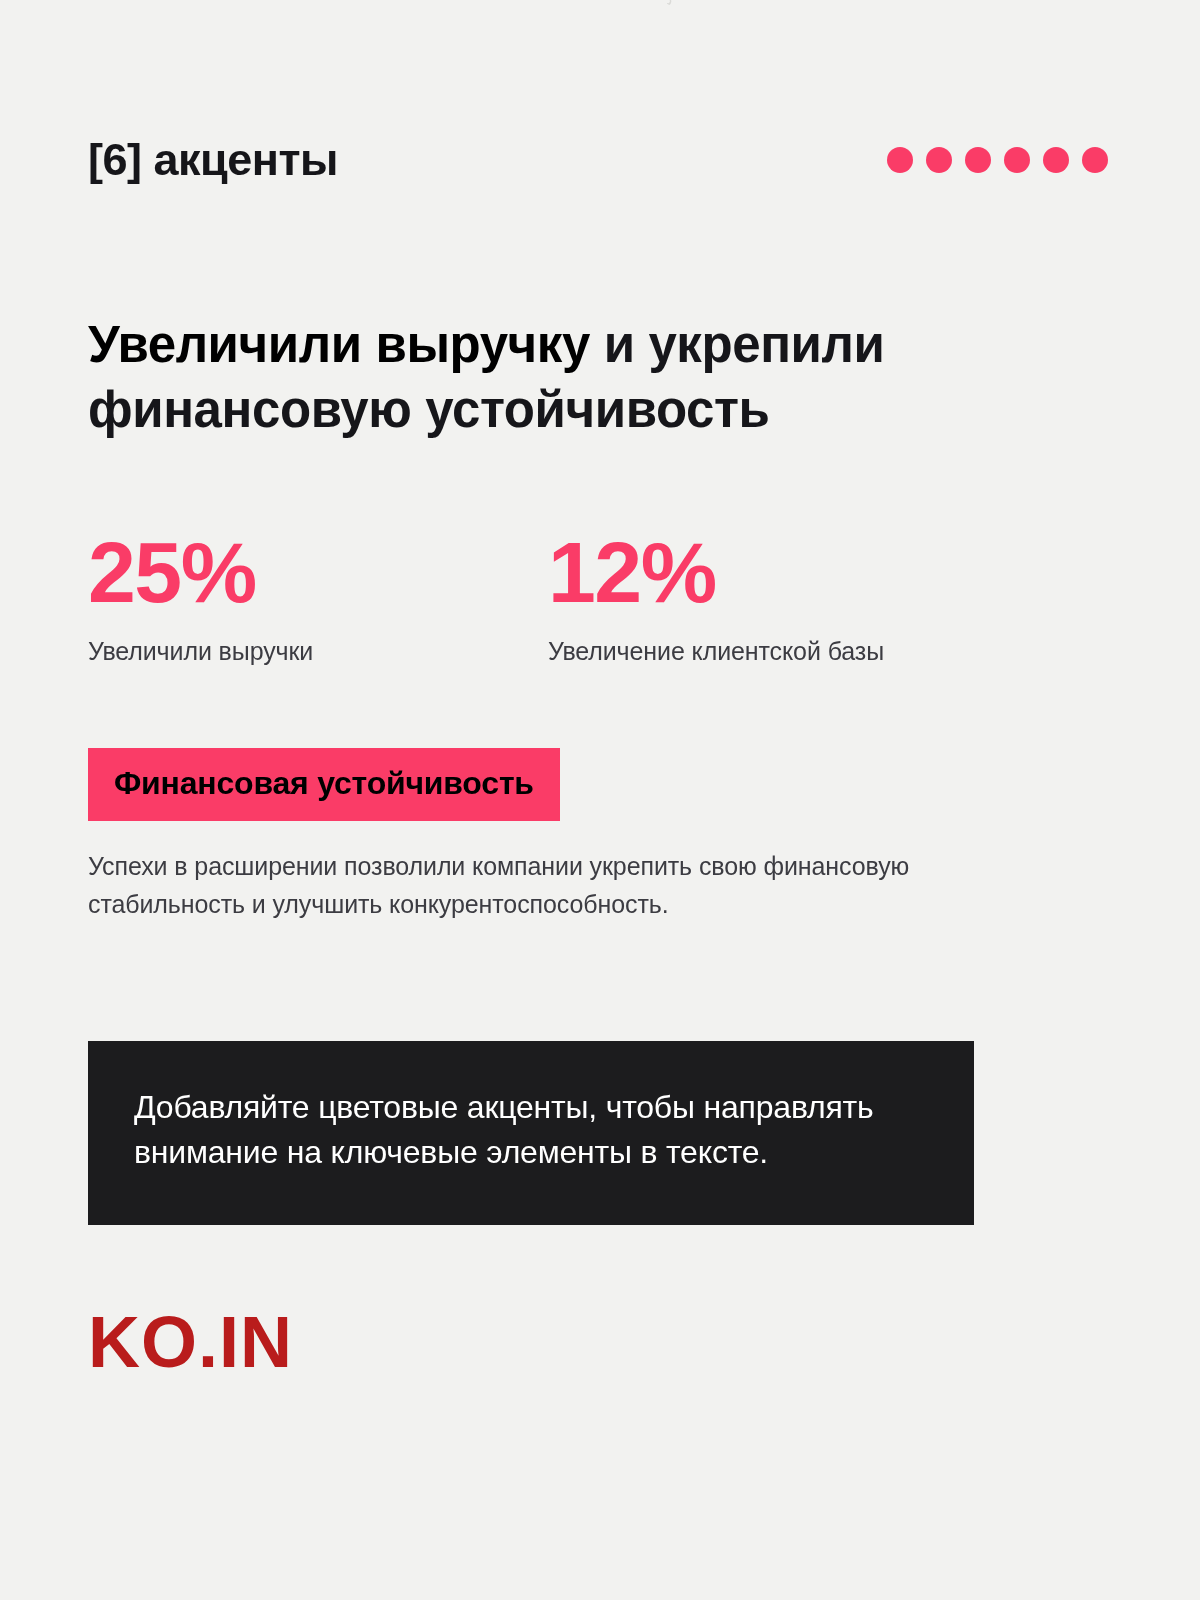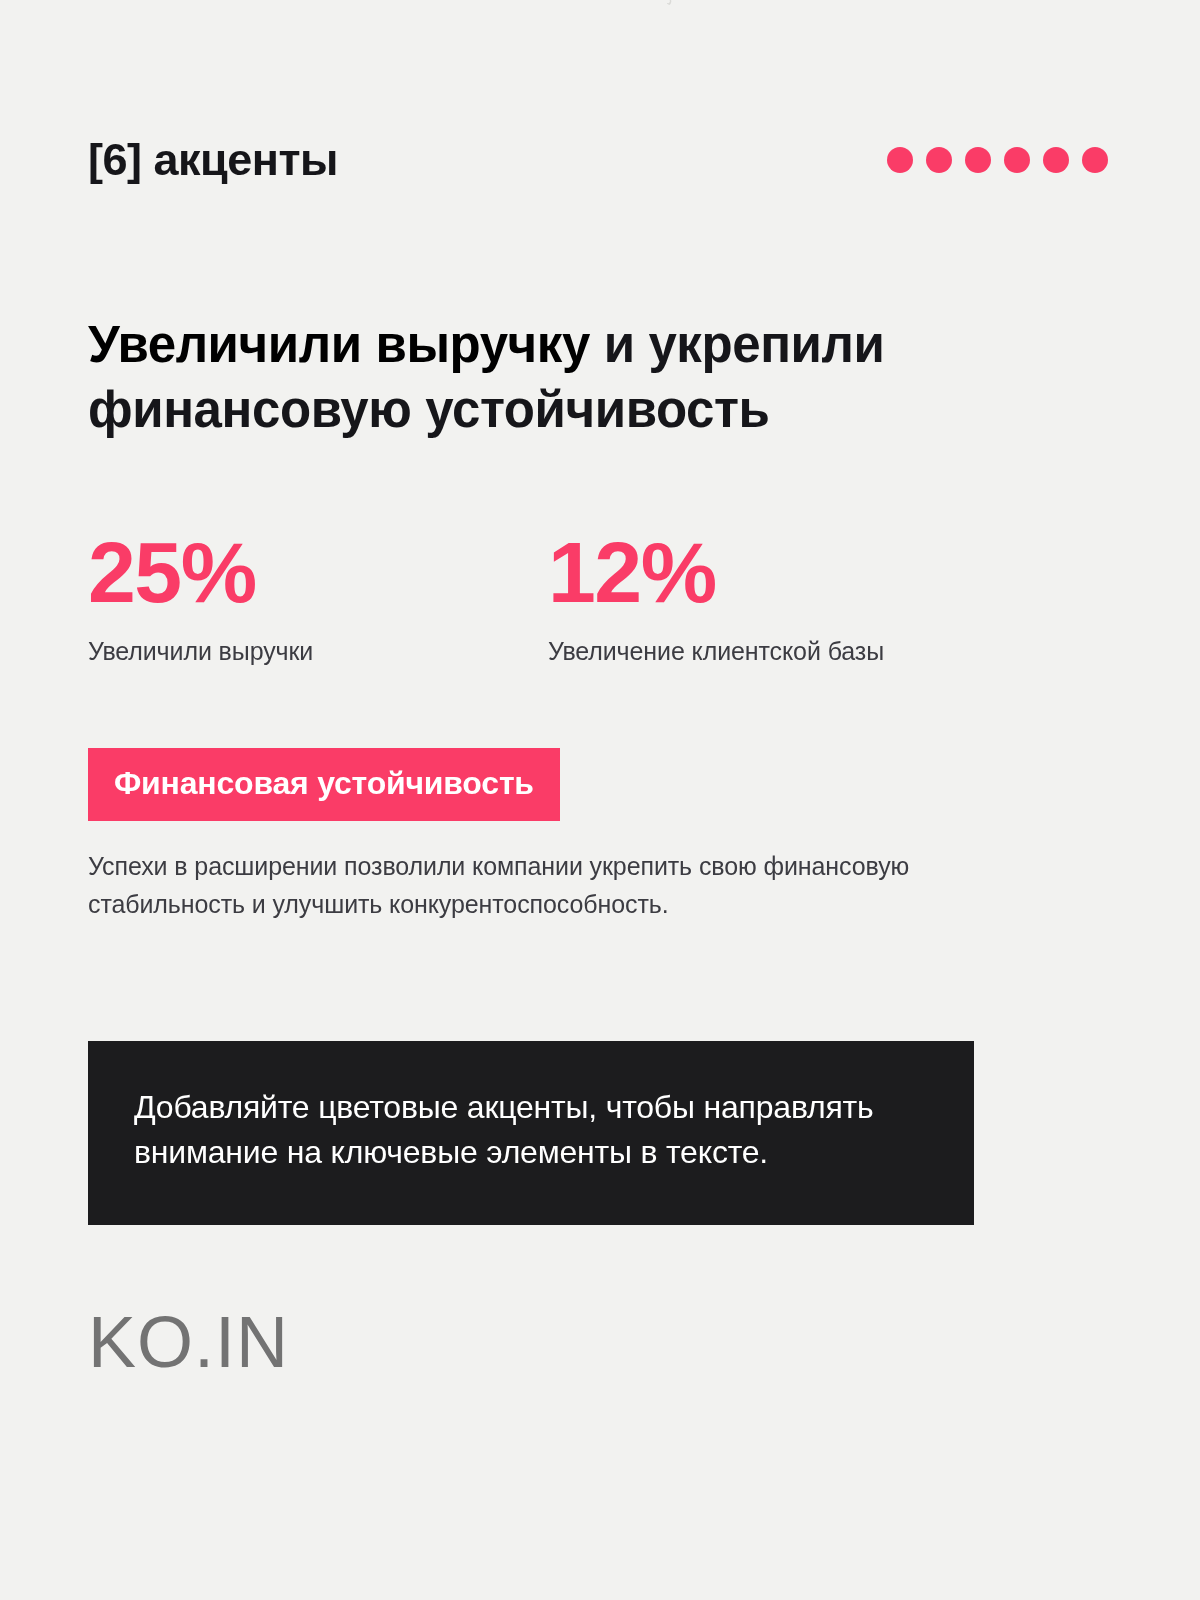--- a/index.html
+++ b/index.html
@@ -97,21 +97,21 @@
     margin-top: 22px;
     font-size: 25px;
     color: #3c3c42;
     letter-spacing: -0.1px;
   }
 
   .badge {
     display: inline-block;
     margin-top: 82px;
     background: #fa3c67;
-    color: #ffffff;
+    color: #000000;
     font-size: 32px;
     font-weight: bold;
     padding: 17px 26px 19px 26px;
     letter-spacing: -0.2px;
   }
 
   .body-text {
     margin-top: 26px;
     font-size: 25px;
     color: #3c3c42;
@@ -128,22 +128,22 @@
     font-size: 32px;
     line-height: 1.42;
     letter-spacing: -0.2px;
     width: 886px;
     box-sizing: border-box;
   }
 
   .logo {
     margin-top: 76px;
     font-size: 72px;
-    font-weight: normal;
-    color: #737373;
+    font-weight: bold;
+    color: #b91c1c;
     letter-spacing: 1px;
   }
 </style>
 </head>
 <body>
 
 <div class="watermark-layer">
   <div class="wm wm-tr-1">улучшив свою финансовую устойчивость</div>
 
 </div>

